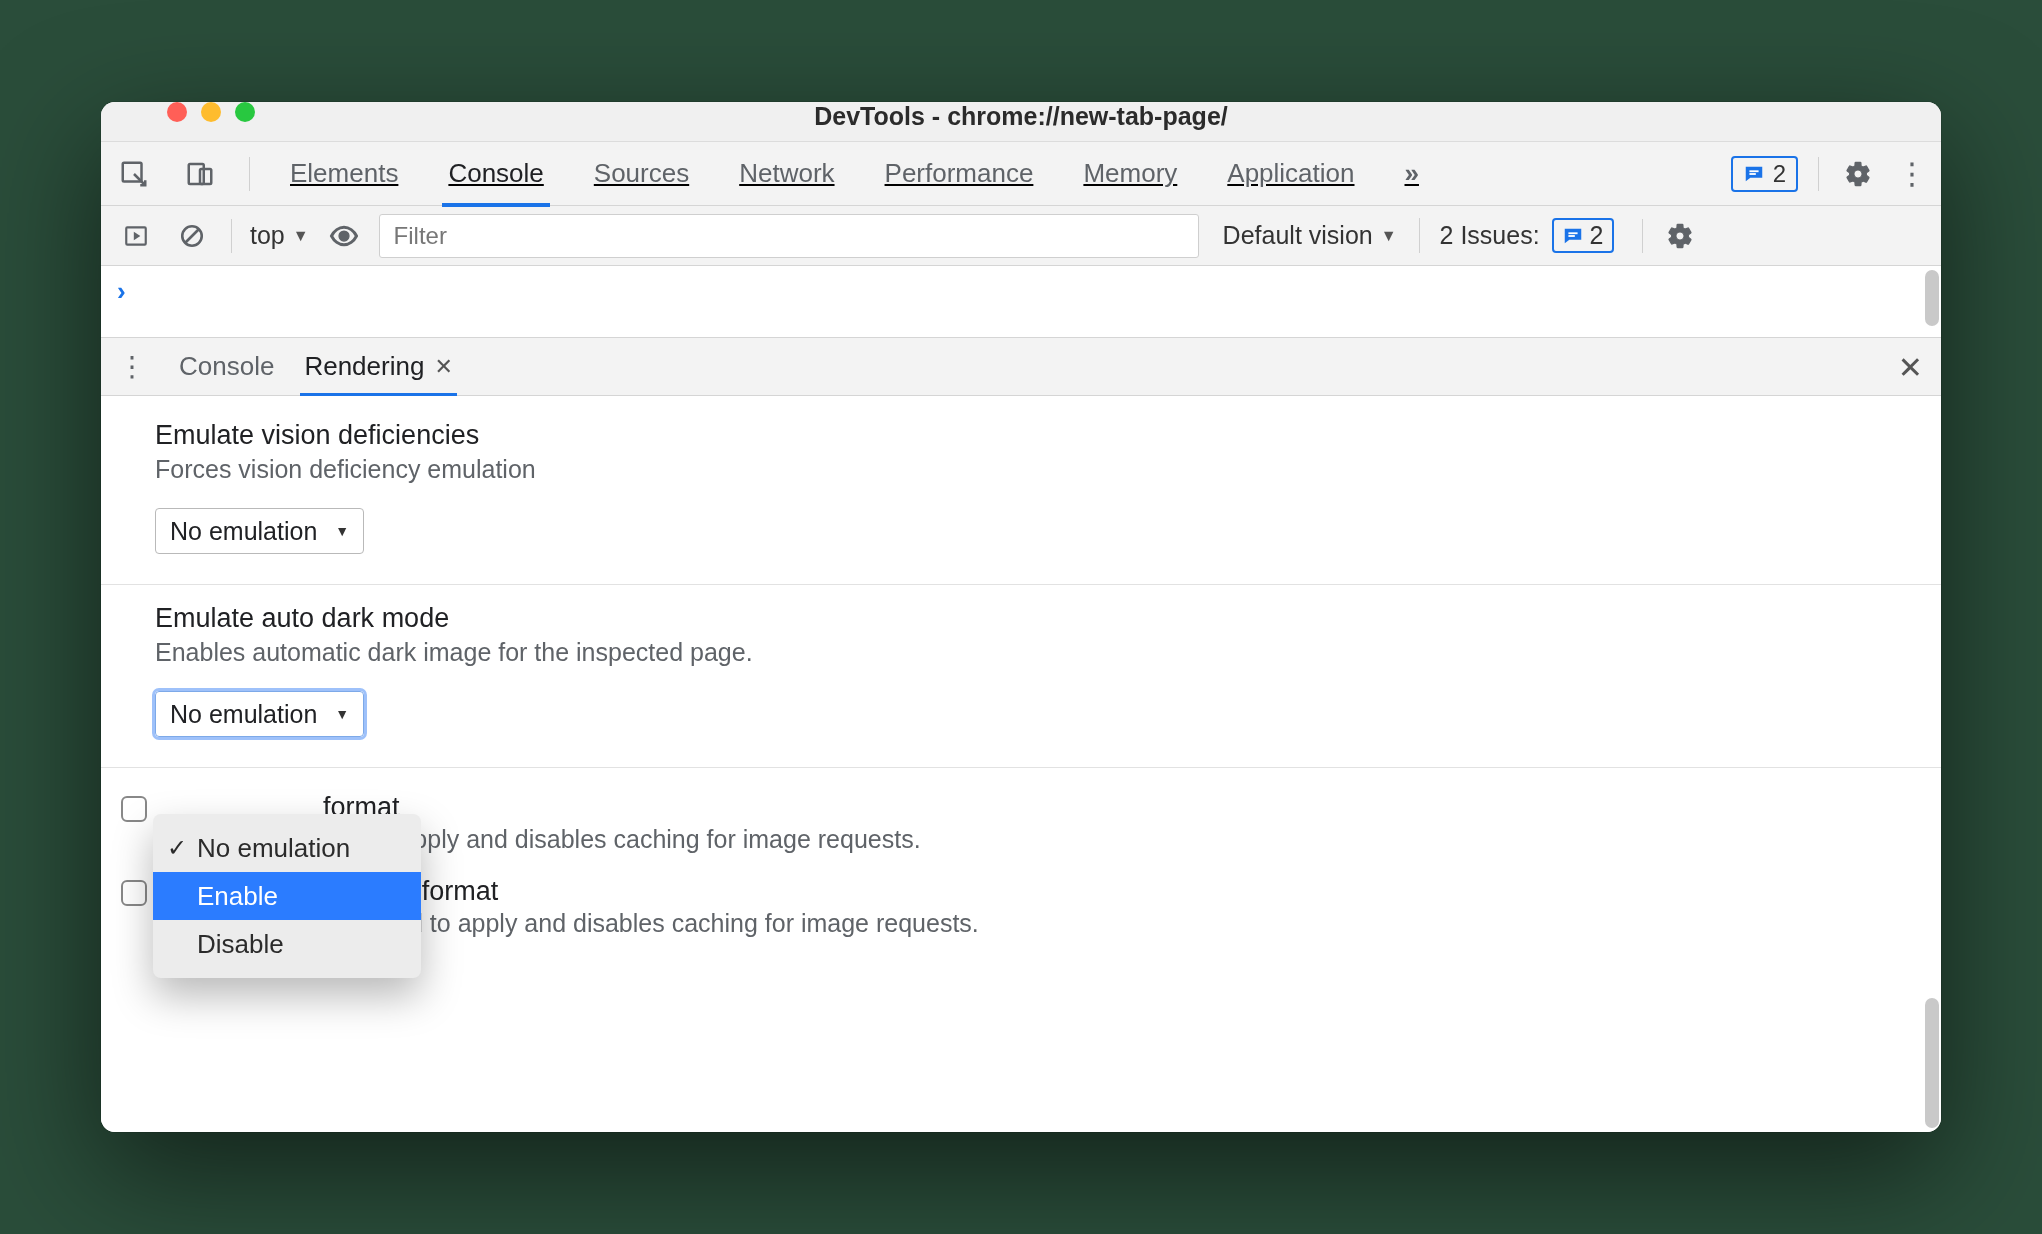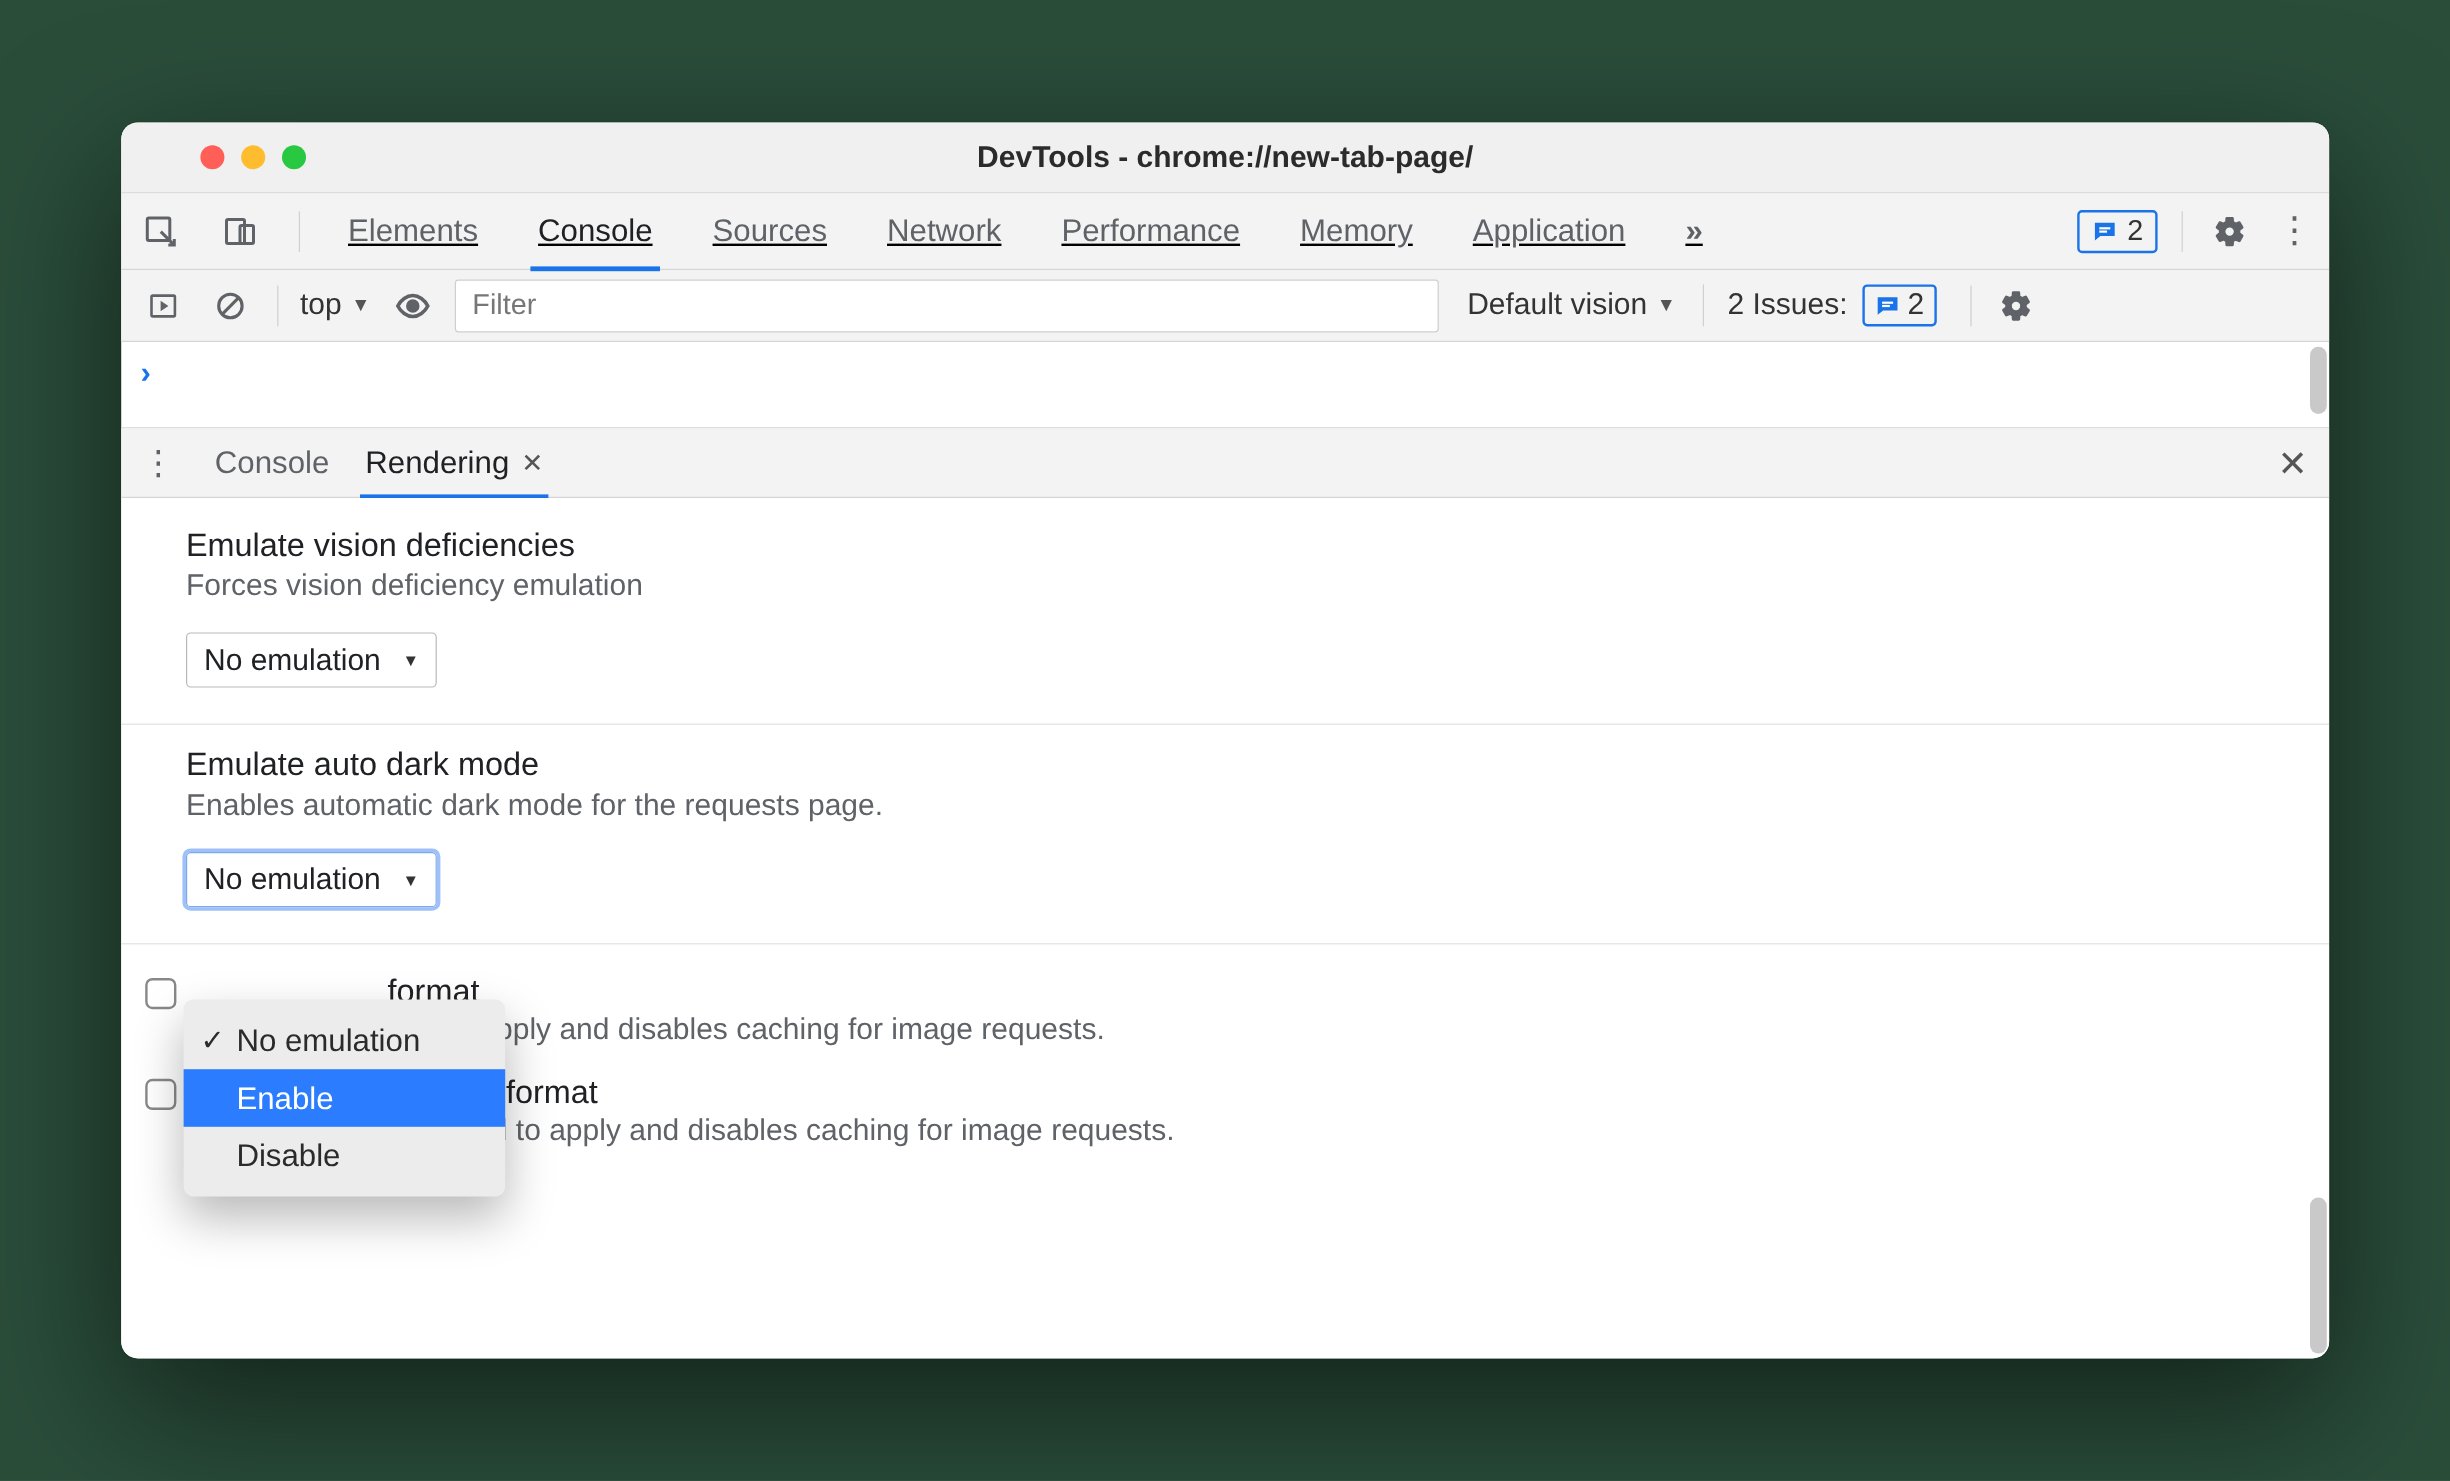--- a/index.html
+++ b/index.html
@@ -4,22 +4,22 @@
 <style>
   * { box-sizing: border-box; margin: 0; padding: 0; }
   html, body { width: 2042px; height: 1234px; font-family: "Helvetica Neue", Arial, sans-serif; background:#2a4d3a; }
   .stage { width:2042px; height:1234px; display:flex; align-items:center; justify-content:center; }
   .window {
     width: 1840px; height: 1030px; background:#fff; border-radius:14px;
     box-shadow: 0 40px 120px rgba(0,0,0,.55), 0 0 0 1px rgba(0,0,0,.08);
     display:flex; flex-direction:column; overflow:hidden;
   }
   
-  .titlebar { height:59px; background:#f0f0f0; border-bottom:1px solid #dcdcdc;
-    display:flex; align-items:center; position:relative;padding-left:46px; }
+  .titlebar { height:40px; background:#f0f0f0; border-bottom:1px solid #dcdcdc;
+    display:flex; align-items:flex-start; position:relative;padding-left:46px; }
   .traffic { display:flex; gap:14px; margin-left:20px; }
   .tl { width:20px; height:20px; border-radius:50%; }
   .tl.red{background:#ff5f57;} .tl.yellow{background:#febc2e;} .tl.green{background:#28c840;}
   .titlebar .title { position:absolute; left:0; right:0; text-align:center;
     font-size:25px; font-weight:600; color:#2b2b2b; pointer-events:none; }
   
   .tabsrow { height:64px; border-bottom:1px solid #d5d5d5; display:flex; align-items:center;
     padding:0 10px 0 12px; gap:24px; background:#f3f3f3; }
   .iconbtn { width:42px; height:42px; display:flex; align-items:center; justify-content:center;
     color:#5f6368; border-radius:4px; }
@@ -221,21 +221,21 @@
           <div class="sec-title">Emulate vision deficiencies</div>
           <div class="sec-sub">Forces vision deficiency emulation</div>
           <div class="select">
             <span>No emulation</span>
             <span class="tri2">▼</span>
           </div>
         </div>
 
         <div class="section">
           <div class="sec-title">Emulate auto dark mode</div>
-          <div class="sec-sub">Enables automatic dark mode for the requests page.</div>
+          <div class="sec-sub">Enables automatic dark image for the inspected page.</div>
           <div class="select focused">
             <span>No emulation</span>
             <span class="tri2">▼</span>
           </div>
         </div>
 
         <div class="section" style="border-bottom:none; padding-top:22px; padding-left:20px;">
           <div class="checkrow">
             <div class="checkbox"></div>
             <div style="padding-left:160px;">

